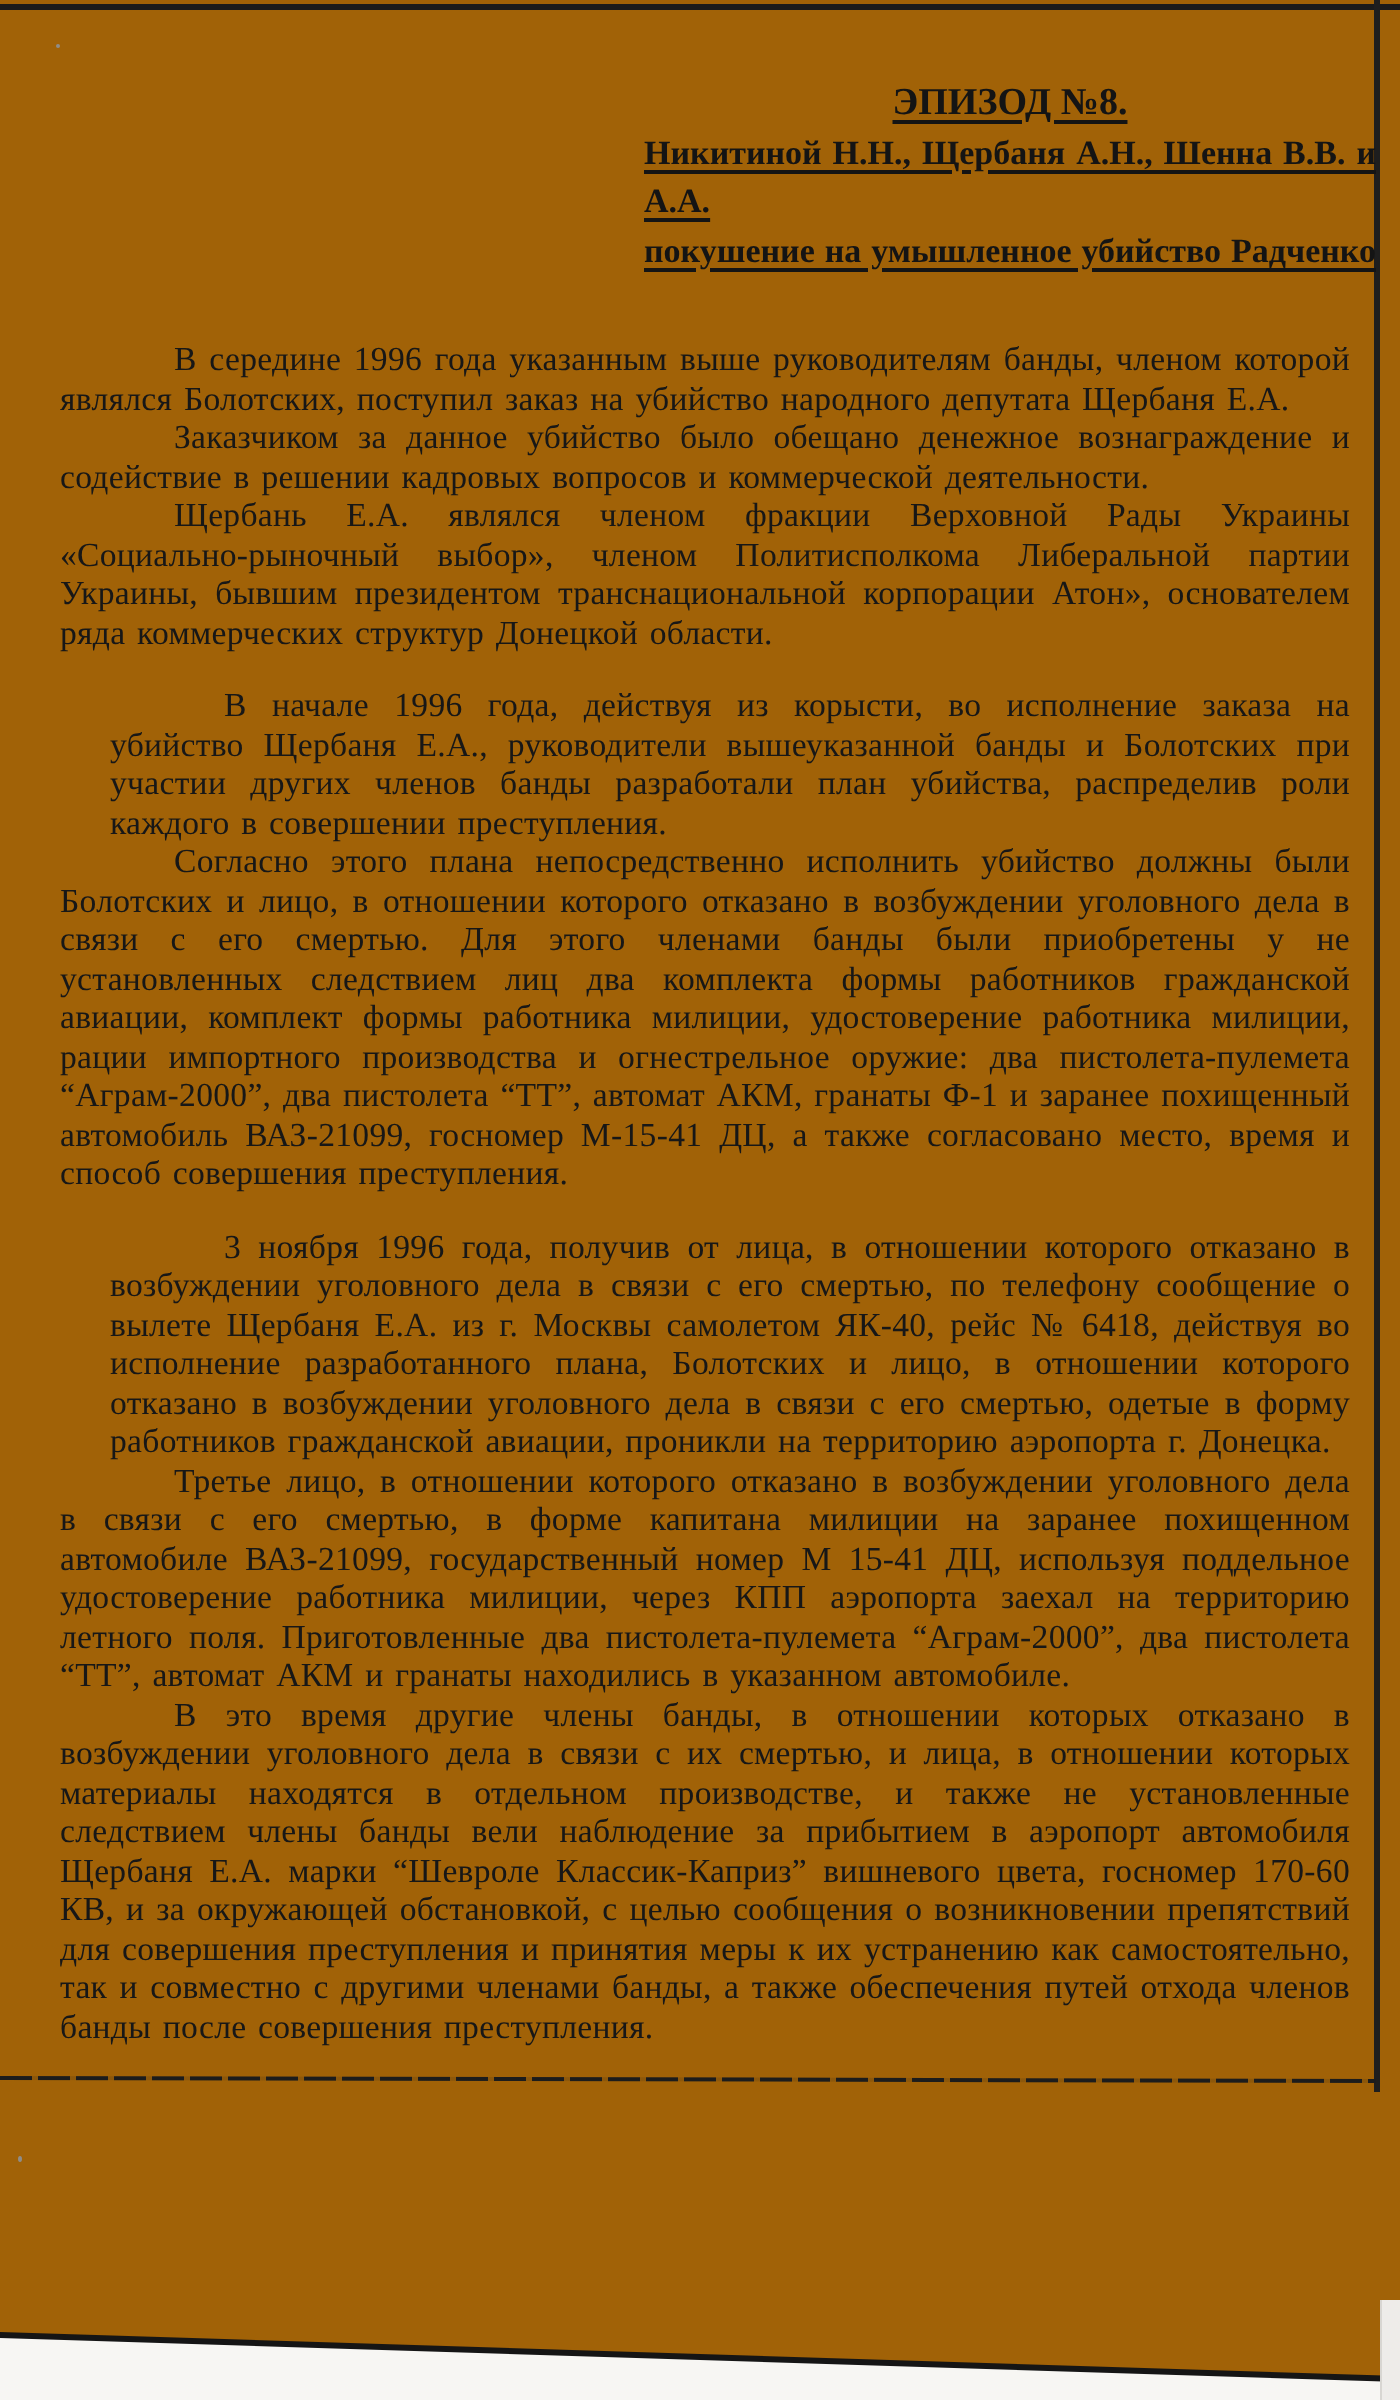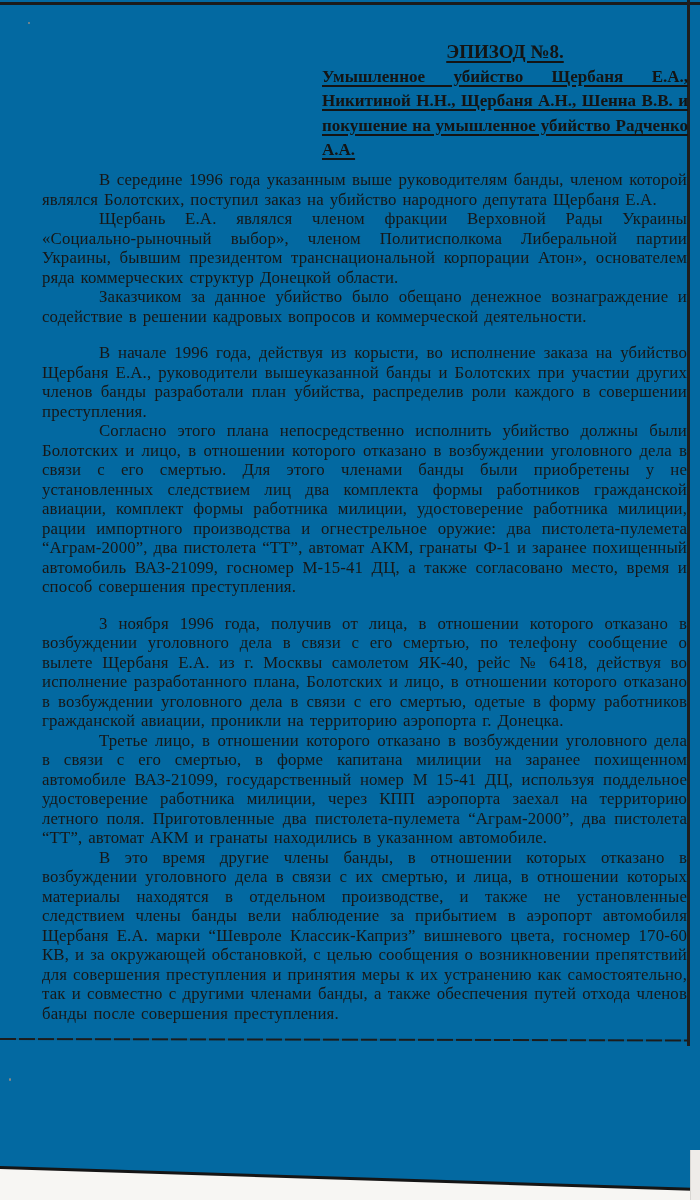--- a/index.html
+++ b/index.html
@@ -2,21 +2,21 @@
 <html lang="ru"><head>
 <meta charset="utf-8">
 <style>
   html,body{margin:0;padding:0;}
   body{
     width:700px;height:1200px;position:relative;overflow:hidden;
     background:#fbfaf8;
     font-family:"Liberation Serif","DejaVu Serif",serif;
     color:#161616;
   }
-  .page{position:absolute;inset:0;background:#0369a1;}
+  .page{position:absolute;inset:0;background:#a16207;}
   
   .top-line{position:absolute;top:2px;left:0;width:700px;height:3px;background:#1b1b1b;}
   .right-line{position:absolute;top:0;left:687px;width:3px;height:1046px;background:#1e1e1e;}
   .separator{
     position:absolute;top:1038px;left:0;width:688px;height:2px;
     background:repeating-linear-gradient(90deg,#1c1c1c 0 16px,rgba(28,28,28,.15) 16px 19px);
     transform:rotate(0.12deg);transform-origin:left top;
   }
   .below-strip{
     position:absolute;left:0;top:1167px;width:720px;height:40px;
@@ -41,47 +41,46 @@
     text-decoration:underline;text-decoration-thickness:2px;text-underline-offset:3px;
   }
   .subtitle-line{
     text-align:justify;text-align-last:justify;
     text-decoration:underline;text-decoration-thickness:2px;text-underline-offset:3px;
   }
   .subtitle-line.last{text-align-last:left;}
 
   
   .body-block{
-    position:absolute;left:42px;top:170px;width:645px;
+    position:absolute;left:30px;top:170px;width:645px;
     font-size:16.8px;line-height:19.5px;text-align:justify;
     letter-spacing:0.15px;word-spacing:1.5px;color:#171717;
   }
   .body-block p{margin:0;text-indent:57px;}
-  .body-block p.gap{margin-top:17px;}
+  .body-block p.gap{margin-top:17px;margin-left:25px;}
 </style>
 </head>
 <body>
 
 <div class="page">
 
   <div class="top-line"></div>
   <div class="right-line"></div>
 
   <div class="header-block">
     <div class="episode-title">ЭПИЗОД №8.</div>
-    <div class="subtitle-line">Умышленное убийство Щербаня Е.А.,</div>
     <div class="subtitle-line">Никитиной Н.Н., Щербаня А.Н., Шенна В.В. и</div>
+    <div class="subtitle-line last">А.А.</div>
     <div class="subtitle-line">покушение на умышленное убийство Радченко</div>
-    <div class="subtitle-line last">А.А.</div>
   </div>
 
   <div class="body-block">
     <p>В середине 1996 года указанным выше руководителям банды, членом которой являлся Болотских, поступил заказ на убийство народного депутата Щербаня Е.А.</p>
+    <p>Заказчиком за данное убийство было обещано денежное вознаграждение и содействие в решении кадровых вопросов и коммерческой деятельности.</p>
     <p>Щербань Е.А. являлся членом фракции Верховной Рады Украины «Социально-рыночный выбор», членом Политисполкома Либеральной партии Украины, бывшим президентом транснациональной корпорации Атон», основателем ряда коммерческих структур Донецкой области.</p>
-    <p>Заказчиком за данное убийство было обещано денежное вознаграждение и содействие в решении кадровых вопросов и коммерческой деятельности.</p>
     <p class="gap">В начале 1996 года, действуя из корысти, во исполнение заказа на убийство Щербаня Е.А., руководители вышеуказанной банды и Болотских при участии других членов банды разработали план убийства, распределив роли каждого в совершении преступления.</p>
     <p>Согласно этого плана непосредственно исполнить убийство должны были Болотских и лицо, в отношении которого отказано в возбуждении уголовного дела в связи с его смертью. Для этого членами банды были приобретены у не установленных следствием лиц два комплекта формы работников гражданской авиации, комплект формы работника милиции, удостоверение работника милиции, рации импортного производства и огнестрельное оружие: два пистолета-пулемета “Аграм-2000”, два пистолета “ТТ”, автомат АКМ, гранаты Ф-1 и заранее похищенный автомобиль ВАЗ-21099, госномер М-15-41 ДЦ, а также согласовано место, время и способ совершения преступления.</p>
     <p class="gap">3 ноября 1996 года, получив от лица, в отношении которого отказано в возбуждении уголовного дела в связи с его смертью, по телефону сообщение о вылете Щербаня Е.А. из г. Москвы самолетом ЯК-40, рейс № 6418, действуя во исполнение разработанного плана,  Болотских и лицо, в отношении которого отказано в возбуждении уголовного дела в связи с его смертью, одетые в форму работников гражданской авиации, проникли на территорию аэропорта г. Донецка.</p>
     <p>Третье лицо, в отношении которого отказано в возбуждении уголовного дела в связи с его смертью,  в форме капитана милиции на заранее похищенном автомобиле ВАЗ-21099, государственный номер М 15-41 ДЦ,  используя поддельное удостоверение работника милиции, через КПП аэропорта заехал на территорию летного поля. Приготовленные два пистолета-пулемета “Аграм-2000”, два пистолета “ТТ”, автомат АКМ и гранаты находились в указанном автомобиле.</p>
     <p>В это время другие члены банды, в отношении которых отказано в возбуждении уголовного дела в связи с их смертью, и лица, в отношении которых материалы находятся в отдельном производстве, и также не установленные следствием члены банды вели наблюдение за прибытием в аэропорт автомобиля Щербаня Е.А. марки “Шевроле Классик-Каприз” вишневого цвета, госномер 170-60 КВ, и за окружающей обстановкой, с целью сообщения о возникновении препятствий для совершения преступления и принятия меры к их устранению как самостоятельно, так и совместно с другими членами банды, а также обеспечения путей отхода членов банды после совершения преступления.</p>
   </div>
 
   <div class="separator"></div>
 
   <div class="below-strip"></div>

